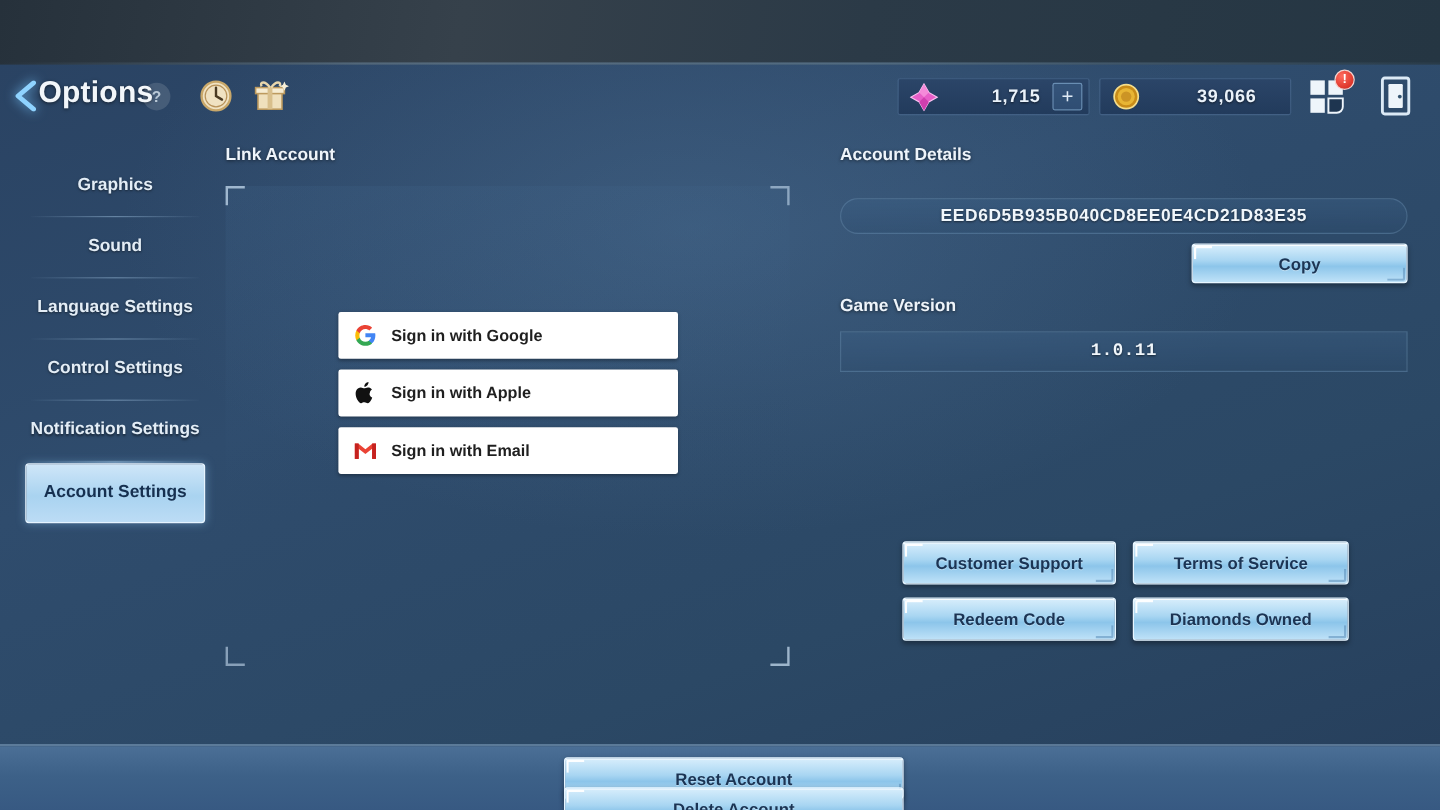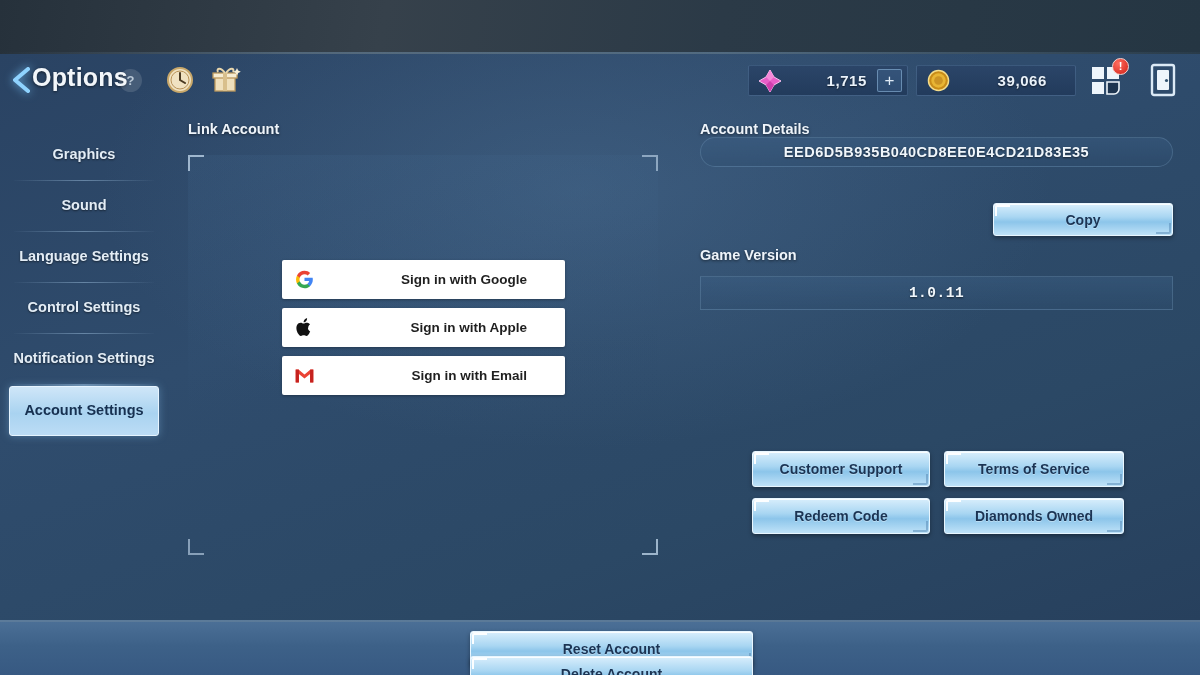--- a/index.html
+++ b/index.html
@@ -82,21 +82,21 @@
   .alert-badge {
     position:absolute; left:1112px; top:58px; width:17px; height:17px;
     border-radius:50%; background:radial-gradient(circle at 35% 30%,#ff6b5e,#cf2016);
     border:1px solid #f6d4d0;
     display:flex; align-items:center; justify-content:center;
     font-size:11px; font-weight:bold; color:#fff; line-height:1;
   }
   .exit-btn { position:absolute; left:1148px; top:62px; width:30px; height:36px; cursor:pointer; }
 
   
-  .sidebar { position:absolute; left:0; top:130px; width:168px; }
+  .sidebar { position:absolute; left:12px; top:130px; width:168px; }
   .side-item {
     position:relative; width:150px; margin:0 auto;
     min-height:50px; display:flex; align-items:center; justify-content:center;
     text-align:center; cursor:pointer;
   }
   .side-label {
     font-size:14.5px; font-weight:bold; color:#e3edf6; line-height:1.18;
     text-shadow:0 1px 2px rgba(0,0,0,0.5); padding:0 4px;
   }
   .side-sep {
@@ -135,21 +135,21 @@
     position:absolute; left:94px; width:283px; height:39px;
     background:#ffffff; border-radius:2px;
     display:flex; align-items:center; cursor:pointer;
     box-shadow:0 1px 3px rgba(0,0,0,0.3);
   }
   #btn-google { top:105px; }
   #btn-apple  { top:153px; }
   #btn-email  { top:201px; }
   .signin-ico { width:44px; display:flex; align-items:center; justify-content:center; flex:none; }
   .signin-txt {
-    flex:1; text-align:right; font-size:13.5px; font-weight:bold;
+    flex:1; text-align:left; font-size:13.5px; font-weight:bold;
     color:#1f1f1f; padding-right:38px;
   }
 
   
   .gbtn {
     position:absolute; cursor:pointer;
     background:linear-gradient(180deg,#d8eefc 0%,#a9d6f2 42%,#8cc5ea 58%,#bfe2f8 100%);
     border:1px solid #e8f6ff; border-radius:3px;
     display:flex; align-items:center; justify-content:center;
     font-size:14px; font-weight:bold; color:#1b3454;
@@ -176,21 +176,21 @@
 
   
   .field {
     position:absolute;
     background:linear-gradient(180deg,rgba(60,96,134,0.42) 0%,rgba(45,76,110,0.32) 100%);
     border:1px solid rgba(135,172,206,0.26);
     display:flex; align-items:center; justify-content:center;
     font-size:14.5px; font-weight:bold; color:#f0f6fb; letter-spacing:0.5px;
     text-shadow:0 1px 2px rgba(0,0,0,0.55);
   }
-  #field-account { left:700px; top:137px; width:473px; height:30px;border-radius:17px; }
+  #field-account { left:700px; top:165px; width:473px; height:30px;border-radius:17px; }
   #field-version { left:700px; top:276px; width:473px; height:34px;font-family:Liberation Mono, monospace; }
 </style>
 </head>
 <body>
 
 <div class="screen">
 
   <div class="bg-top"></div>
   <div class="topbar-line"></div>
   <div class="bg-main"></div>

